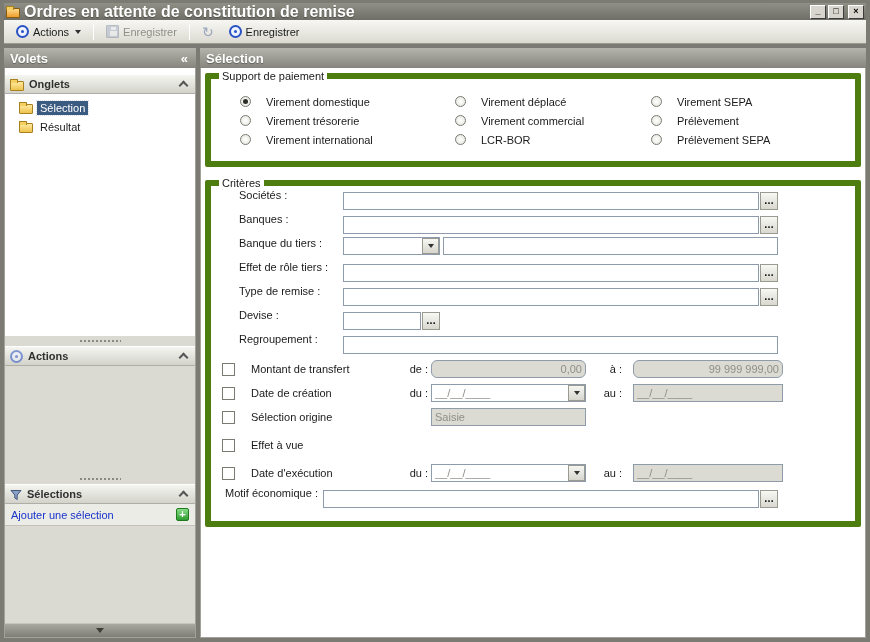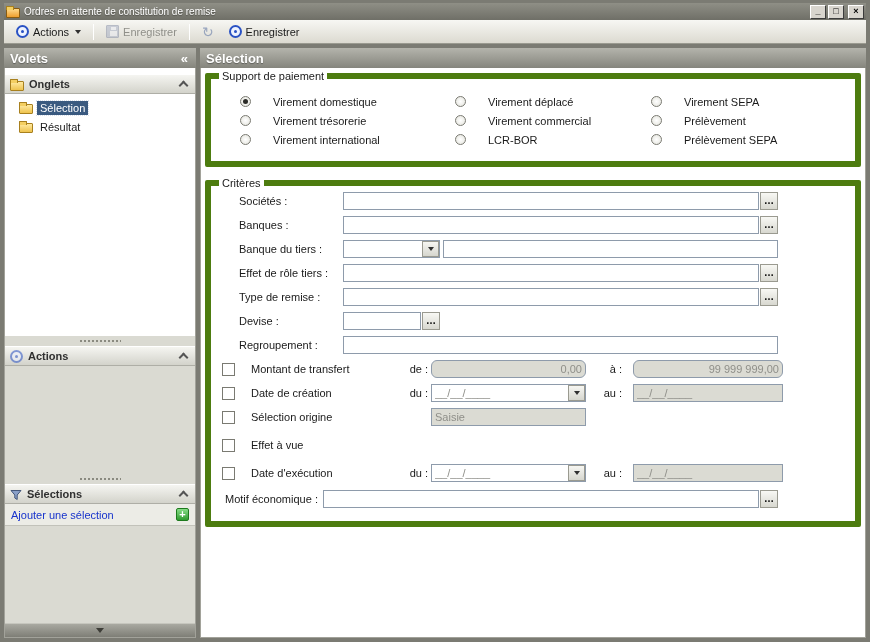--- a/index.html
+++ b/index.html
@@ -4,21 +4,21 @@
 <style>
   * { box-sizing: border-box; margin: 0; padding: 0; }
   html,body { background:#9a9a92; }
   body { font-family:"Liberation Sans", sans-serif; font-size:11px; color:#1a1a1a; }
 
   .window { width:870px; height:642px; background:#7b7b73; padding:3px 4px 4px 4px; position:relative; }
 
   
   .titlebar { height:17px; display:flex; align-items:center; gap:4px;
     background:linear-gradient(#8f8f86,#6f6f67); padding:0 2px; }
-  .title-text { color:#fff; font-weight:normal; font-size:10px; flex:1;
+  .title-text { color:#fff; font-weight:bold; font-size:16px; flex:1;
     white-space:nowrap; overflow:hidden; text-shadow:0 1px 1px rgba(0,0,0,.35); }
   .winbtns { display:flex; gap:2px; }
   .winbtn { width:16px; height:14px; background:#d8d5ce; border:1px solid;
     border-color:#ffffff #3c3c3c #3c3c3c #ffffff; font-size:9px; line-height:11px;
     text-align:center; font-weight:bold; color:#000; cursor:default; }
   .winbtn.close { margin-left:2px; }
 
   
   .folder-icon { position:relative; width:14px; height:10px; flex:none;
     background:linear-gradient(#ffe9a0,#eec34e); border:1px solid #a8801e; border-radius:1px; margin-top:3px; }
@@ -87,27 +87,27 @@
   .funnel-icon { flex:none; margin-top:1px; }
 
   
   .main-body { flex:1; background:#fff; border:1px solid #a2a29a; border-top:none; overflow:hidden; }
   fieldset.groupbox { margin:2px 4px 0 4px; border:6px solid #4d7c0f; border-radius:2px; padding:0 8px 12px 8px; }
   fieldset.groupbox legend { padding:0 3px; color:#1a1a1a; }
   fieldset.crit { margin-top:10px; padding-bottom:10px; }
 
   .radio-grid { display:grid; grid-template-columns:215px 196px auto; grid-auto-rows:19px;
     padding:10px 0 0 21px; align-items:center; }
-  .radio { display:flex; align-items:center; gap:22px; cursor:default; }
+  .radio { display:flex; align-items:center; gap:15px; cursor:default; }
   .rdot { width:11px; height:11px; flex:none; border:1px solid #7a7a72; border-radius:50%;
     background:radial-gradient(#ffffff,#e2e2da); position:relative; }
   .rdot.on::after { content:""; position:absolute; left:50%; top:50%; width:5px; height:5px;
     margin:-2.5px 0 0 -2.5px; background:#2c2c28; border-radius:50%; }
 
-  .row { display:flex; align-items:center; height:24px; padding-left:20px; }
+  .row { display:flex; height:24px; padding-left:20px; }
   .lbl { width:104px; flex:none; }
   .fgrp { display:flex; align-items:center; }
   .fgrp.wide { width:435px; }
   .tb { height:18px; border:1px solid #8e9bab; background:#fff; font:11px "Liberation Sans",sans-serif;
     padding:1px 3px; color:#1a1a1a; min-width:0; }
   .fgrp .tb { flex:1; }
   .dots { width:18px; height:18px; flex:none; margin-left:1px; border:1px solid #9a9a90;
     background:linear-gradient(#f8f8f4,#d8d8d0); font:bold 10px "Liberation Sans",sans-serif;
     line-height:8px; text-align:center; cursor:default; }
   .combo { display:inline-flex; align-items:stretch; height:18px; border:1px solid #8e9bab; background:#fff; }

